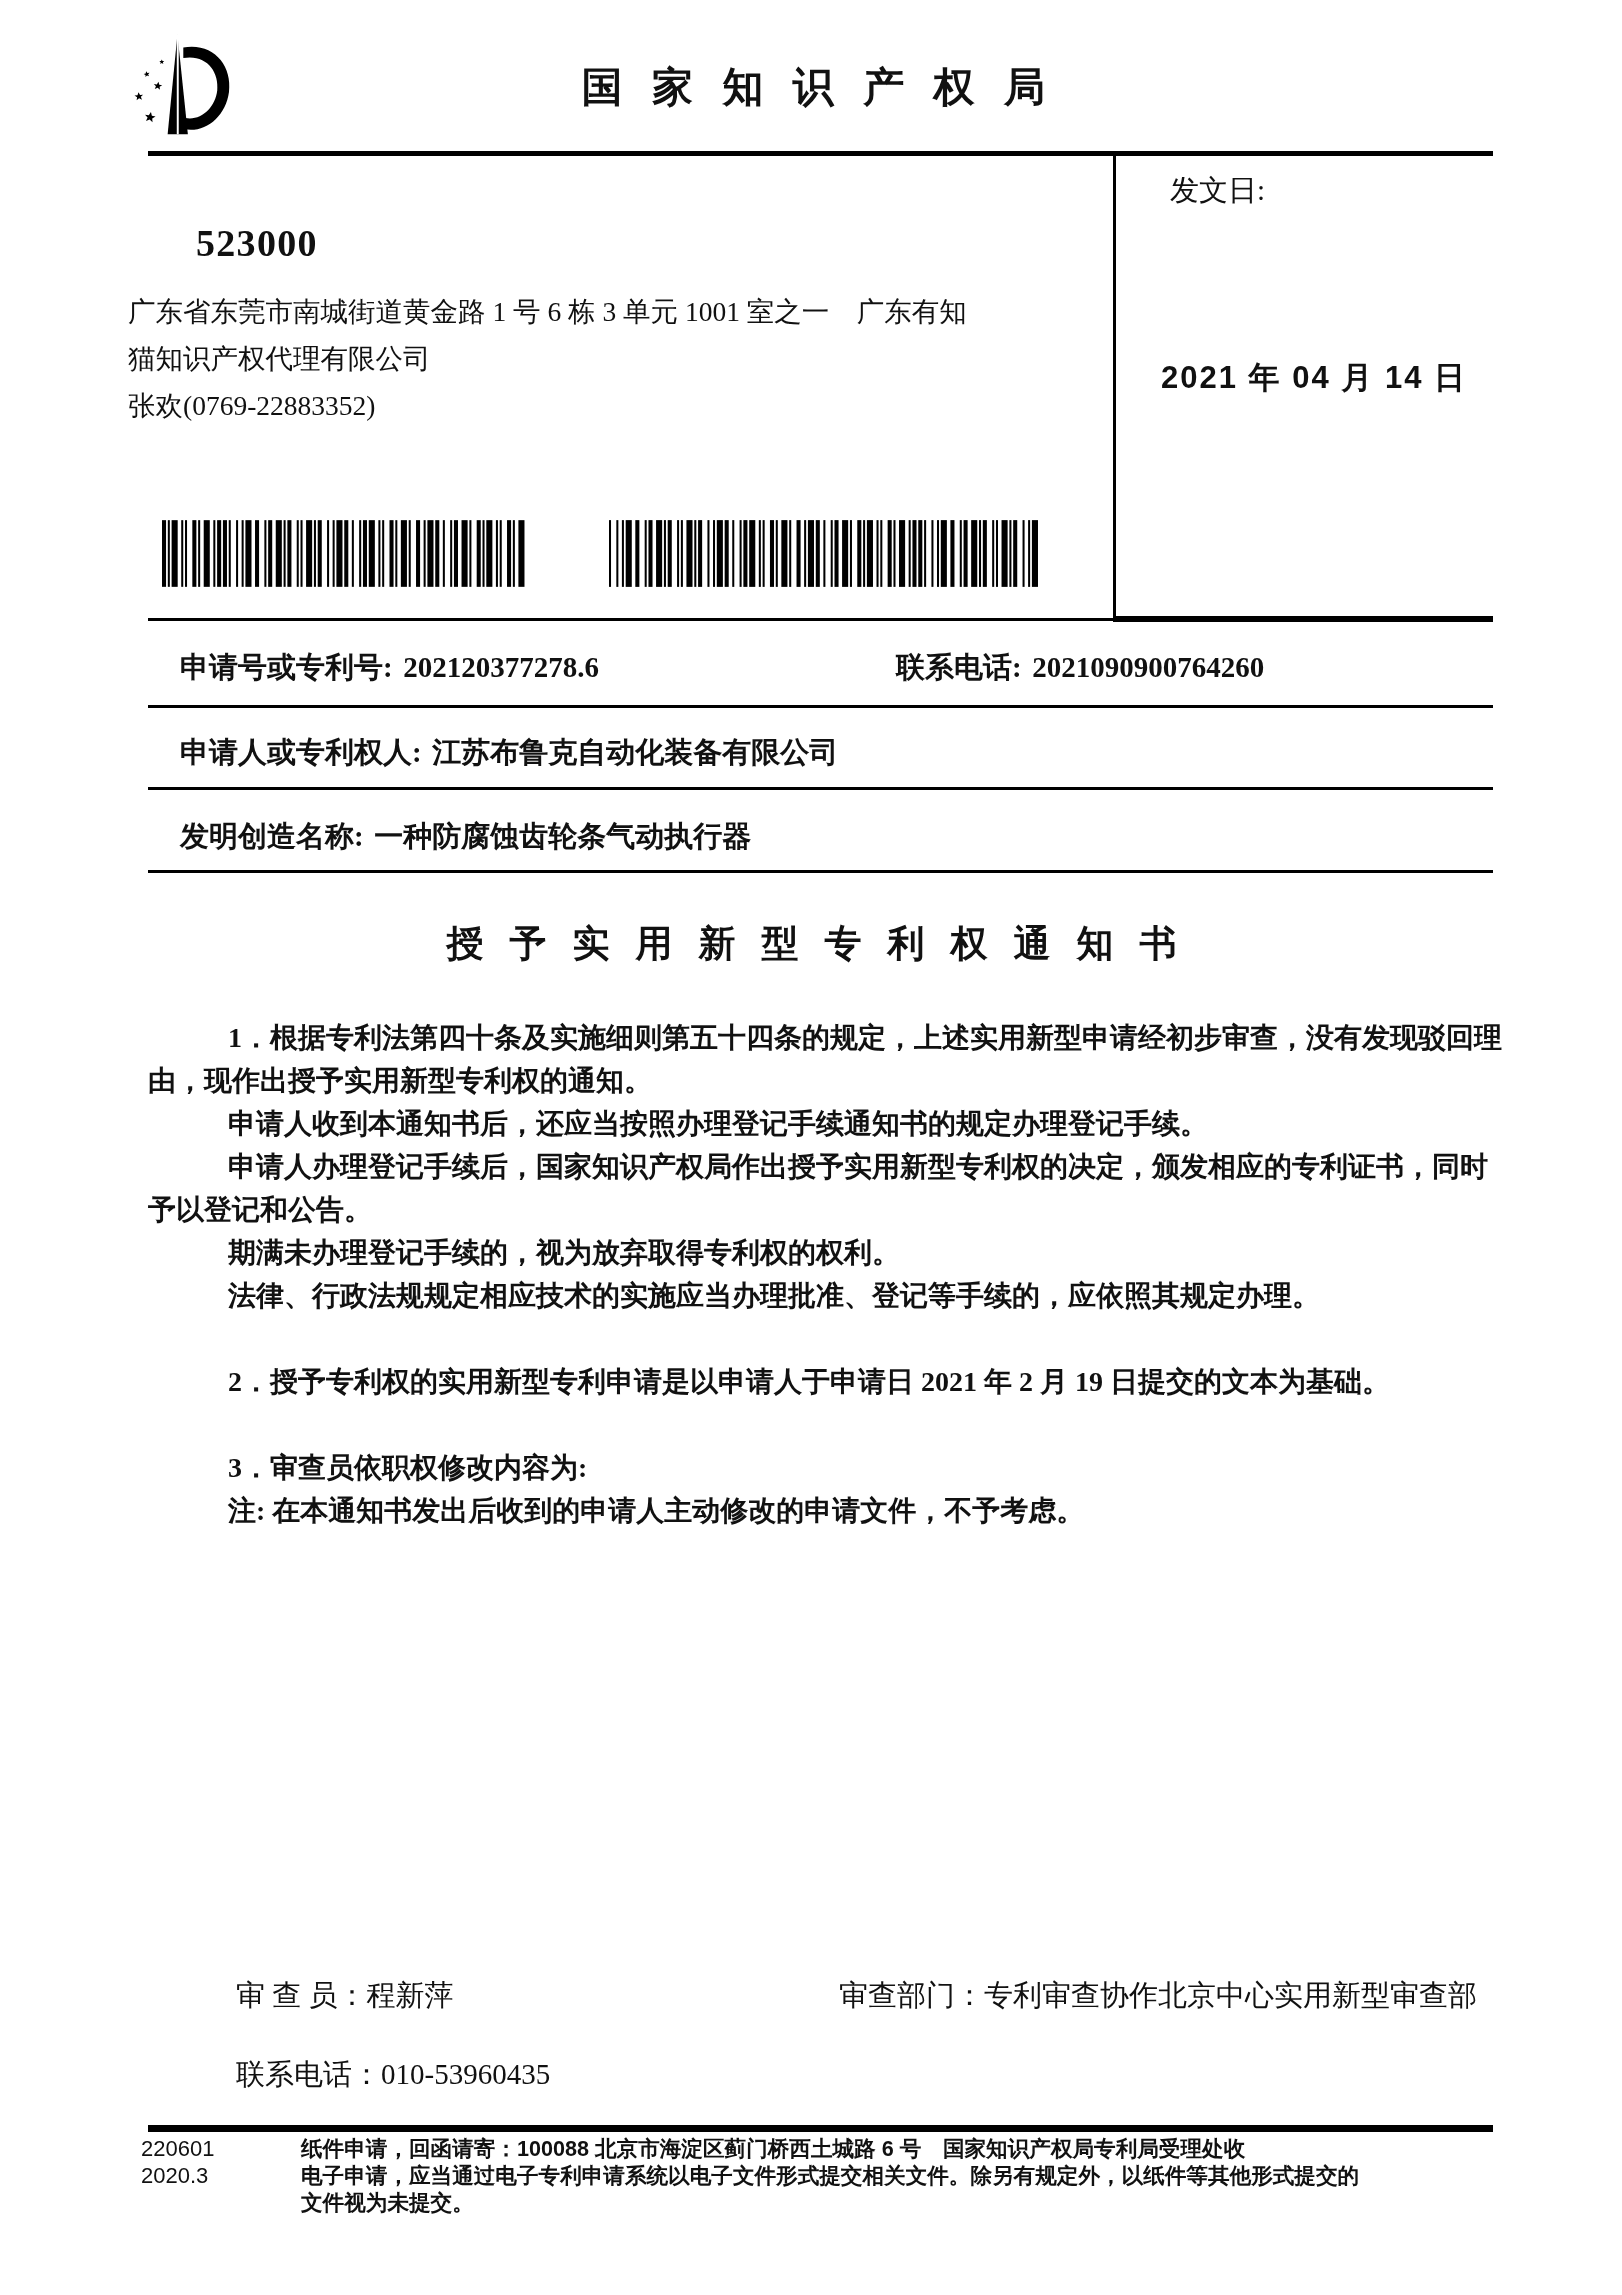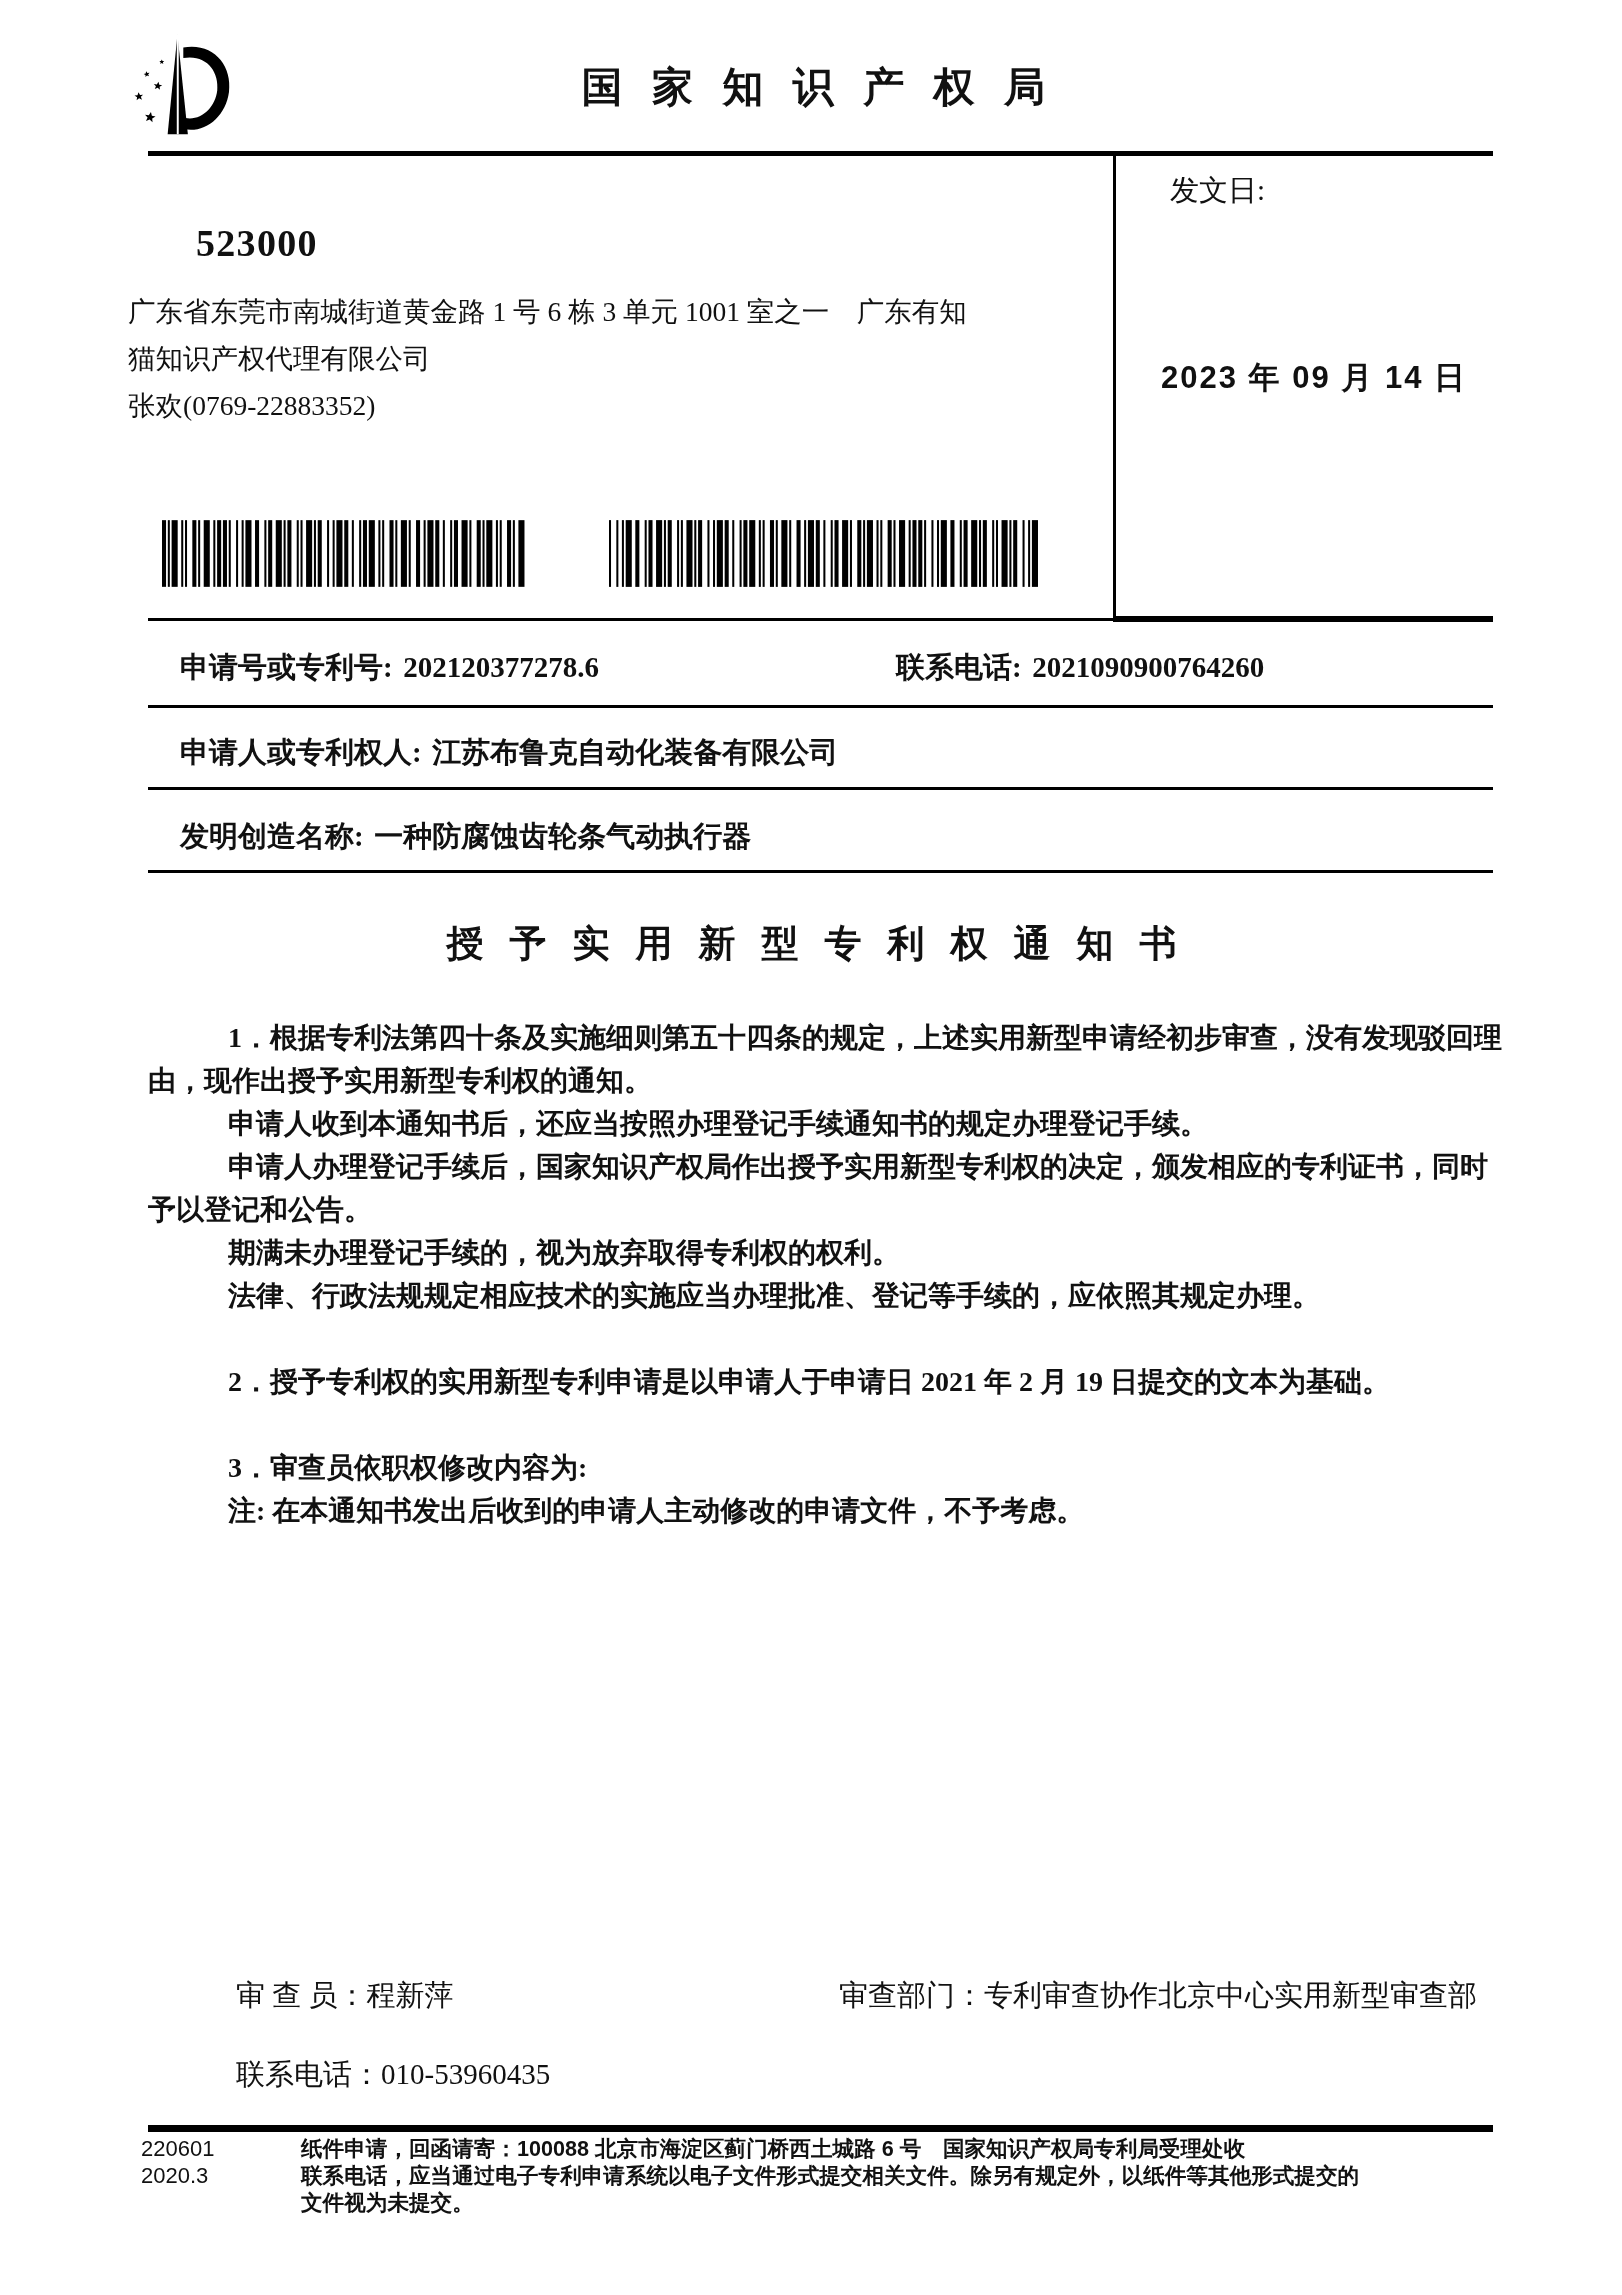--- a/index.html
+++ b/index.html
@@ -88,21 +88,21 @@
   <div class="rule v-divider"></div>
 
   <div class="postal-code">523000</div>
   <div class="address-block">
     <div>广东省东莞市南城街道黄金路 1 号 6 栋 3 单元 1001 室之一　广东有知</div>
     <div>猫知识产权代理有限公司</div>
     <div>张欢(0769-22883352)</div>
   </div>
 
   <div class="dispatch-label">发文日:</div>
-  <div class="dispatch-date">2023 年 09 月 14 日</div>
+  <div class="dispatch-date">2021 年 04 月 14 日</div>
 
   <div class="barcode barcode-left"><svg width="370" height="67" fill="#000" xmlns="http://www.w3.org/2000/svg" viewBox="0 0 566 102">
         <rect x="0.0" y="0" width="6.2" height="102"></rect>
         <rect x="8.9" y="0" width="3.1" height="102"></rect>
         <rect x="14.7" y="0" width="9.3" height="102"></rect>
         <rect x="29.4" y="0" width="3.1" height="102"></rect>
         <rect x="35.2" y="0" width="3.1" height="102"></rect>
         <rect x="46.4" y="0" width="6.2" height="102"></rect>
         <rect x="55.3" y="0" width="3.1" height="102"></rect>
         <rect x="63.8" y="0" width="9.3" height="102"></rect>
@@ -274,18 +274,18 @@
     <span>联系电话：</span><span>010-53960435</span>
   </div>
 
   <div class="rule rule-footer"></div>
   <div class="footer-codes">
     <div>220601</div>
     <div>2020.3</div>
   </div>
   <div class="footer-text">
     <div>纸件申请，回函请寄：100088 北京市海淀区蓟门桥西土城路 6 号　国家知识产权局专利局受理处收</div>
-    <div>联系电话，应当通过电子专利申请系统以电子文件形式提交相关文件。除另有规定外，以纸件等其他形式提交的</div>
+    <div>电子申请，应当通过电子专利申请系统以电子文件形式提交相关文件。除另有规定外，以纸件等其他形式提交的</div>
     <div>文件视为未提交。</div>
   </div>
 
 </div>
 
 
 </body></html>

